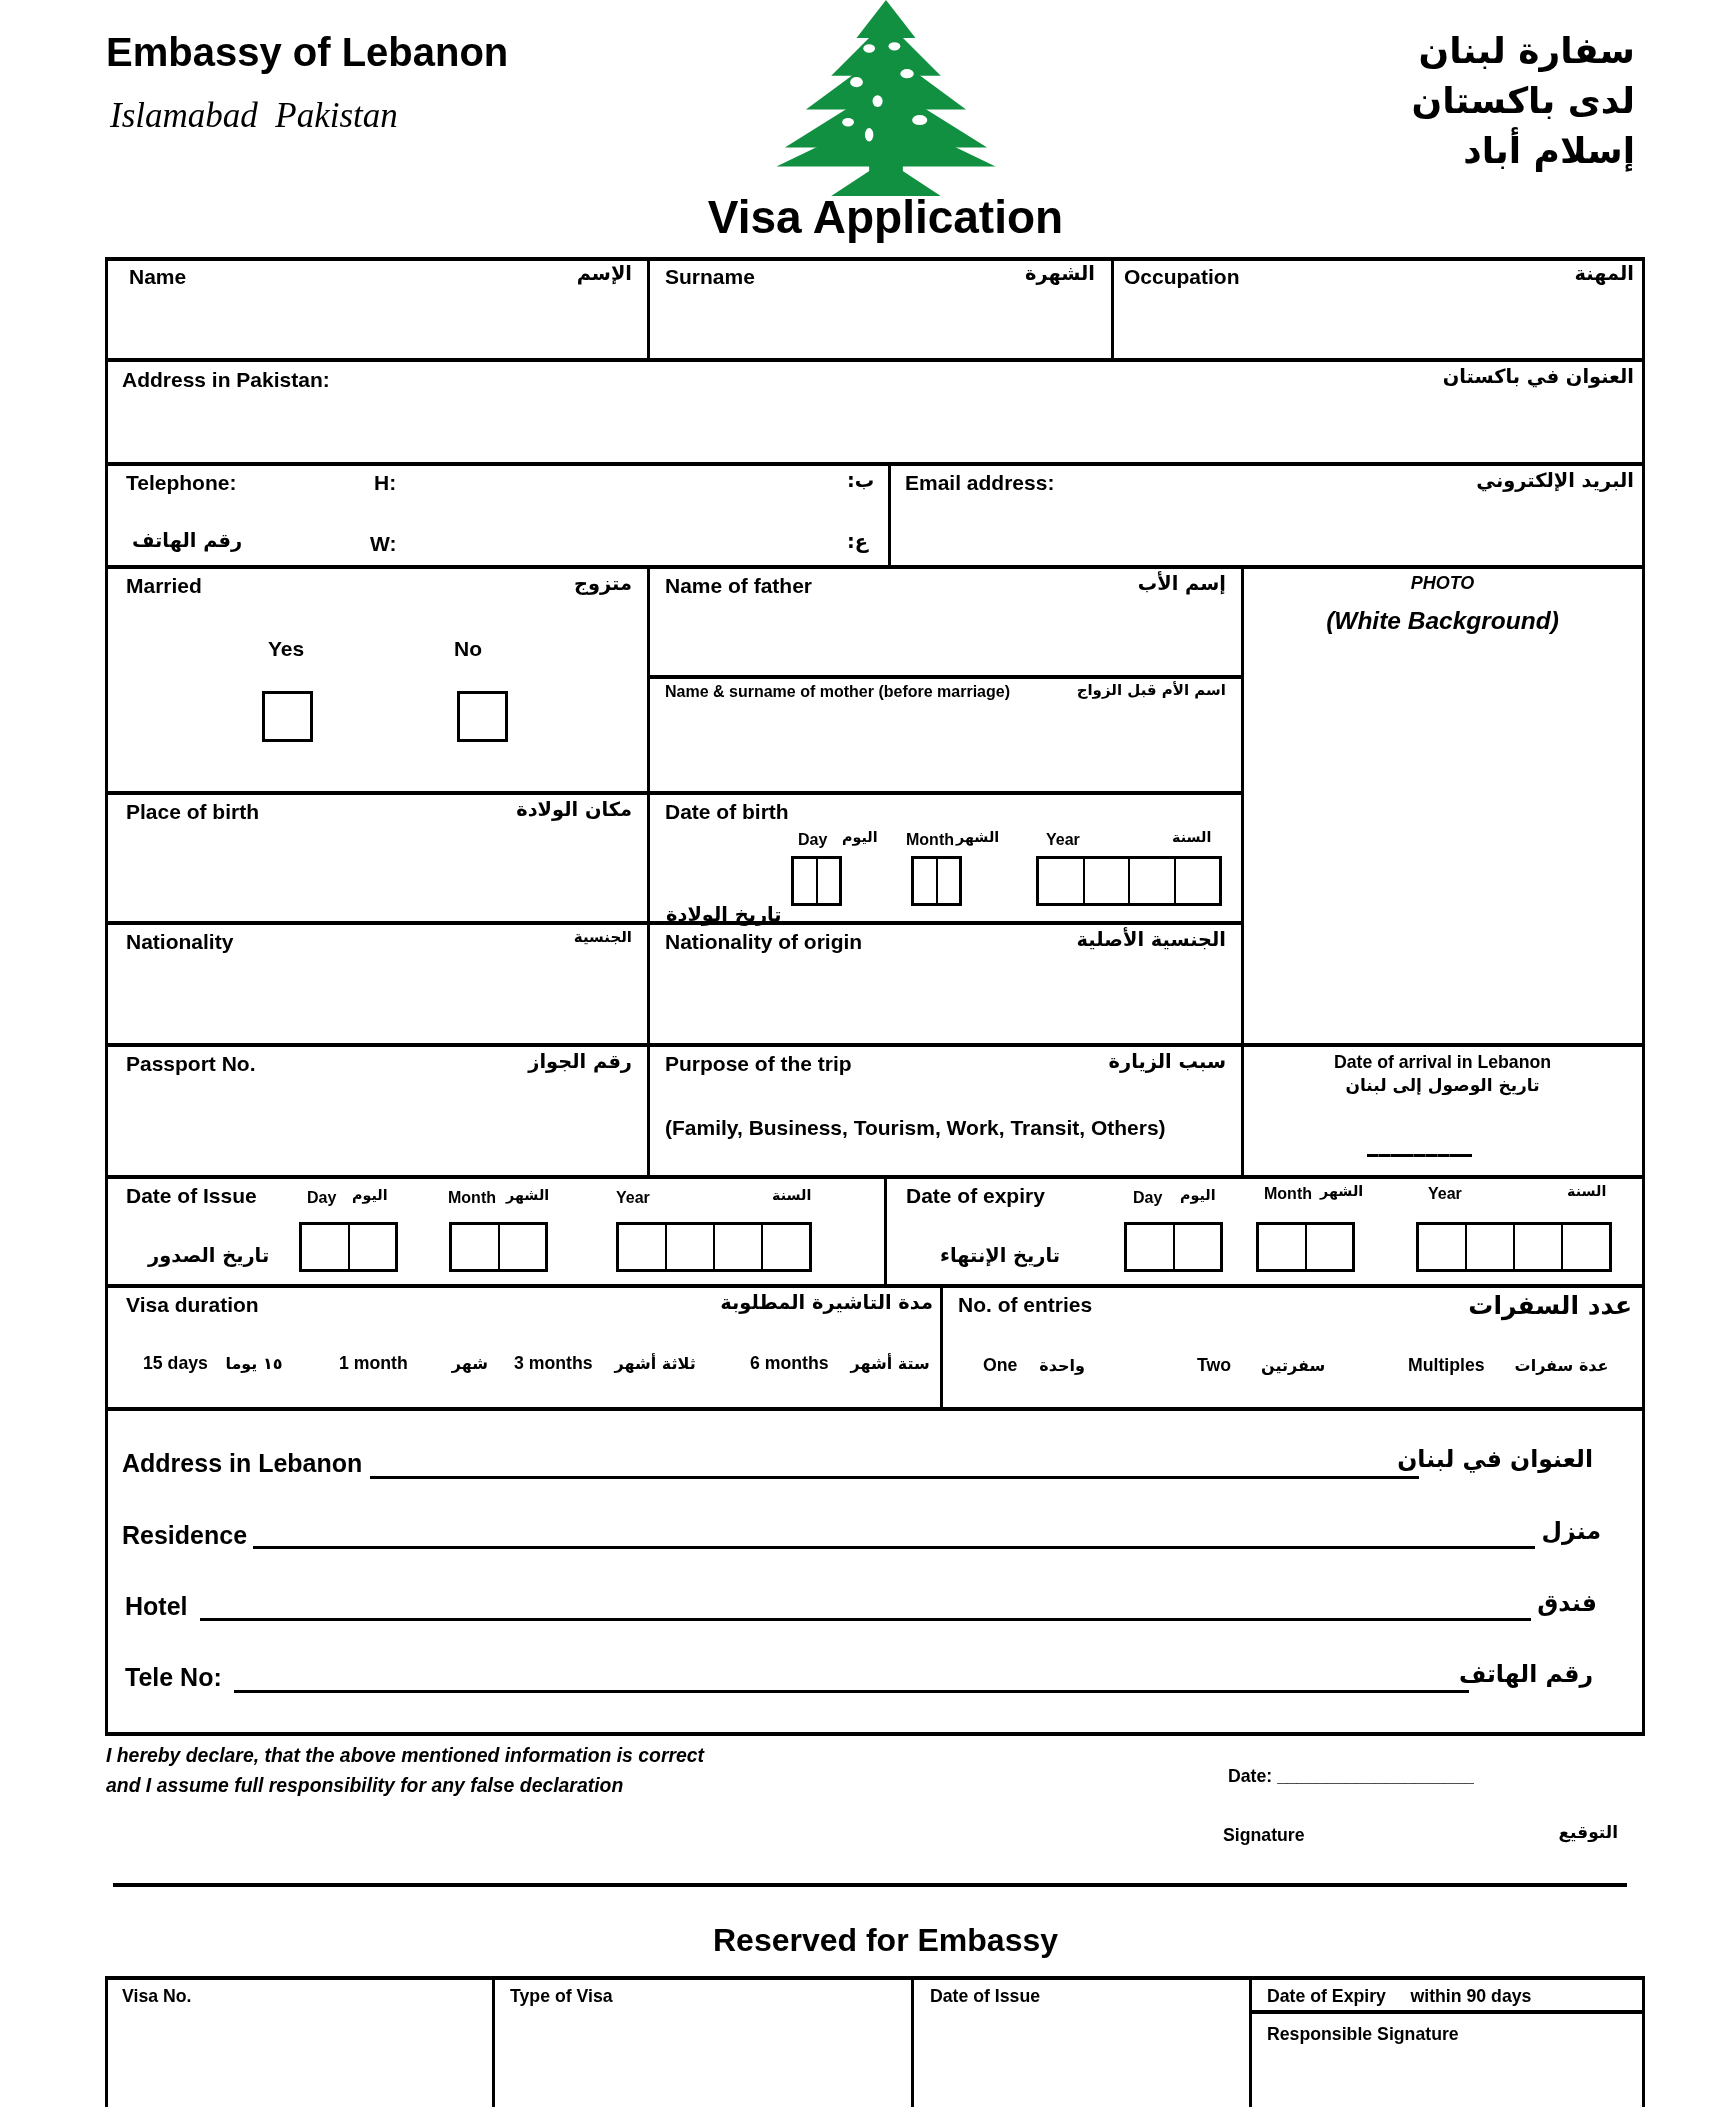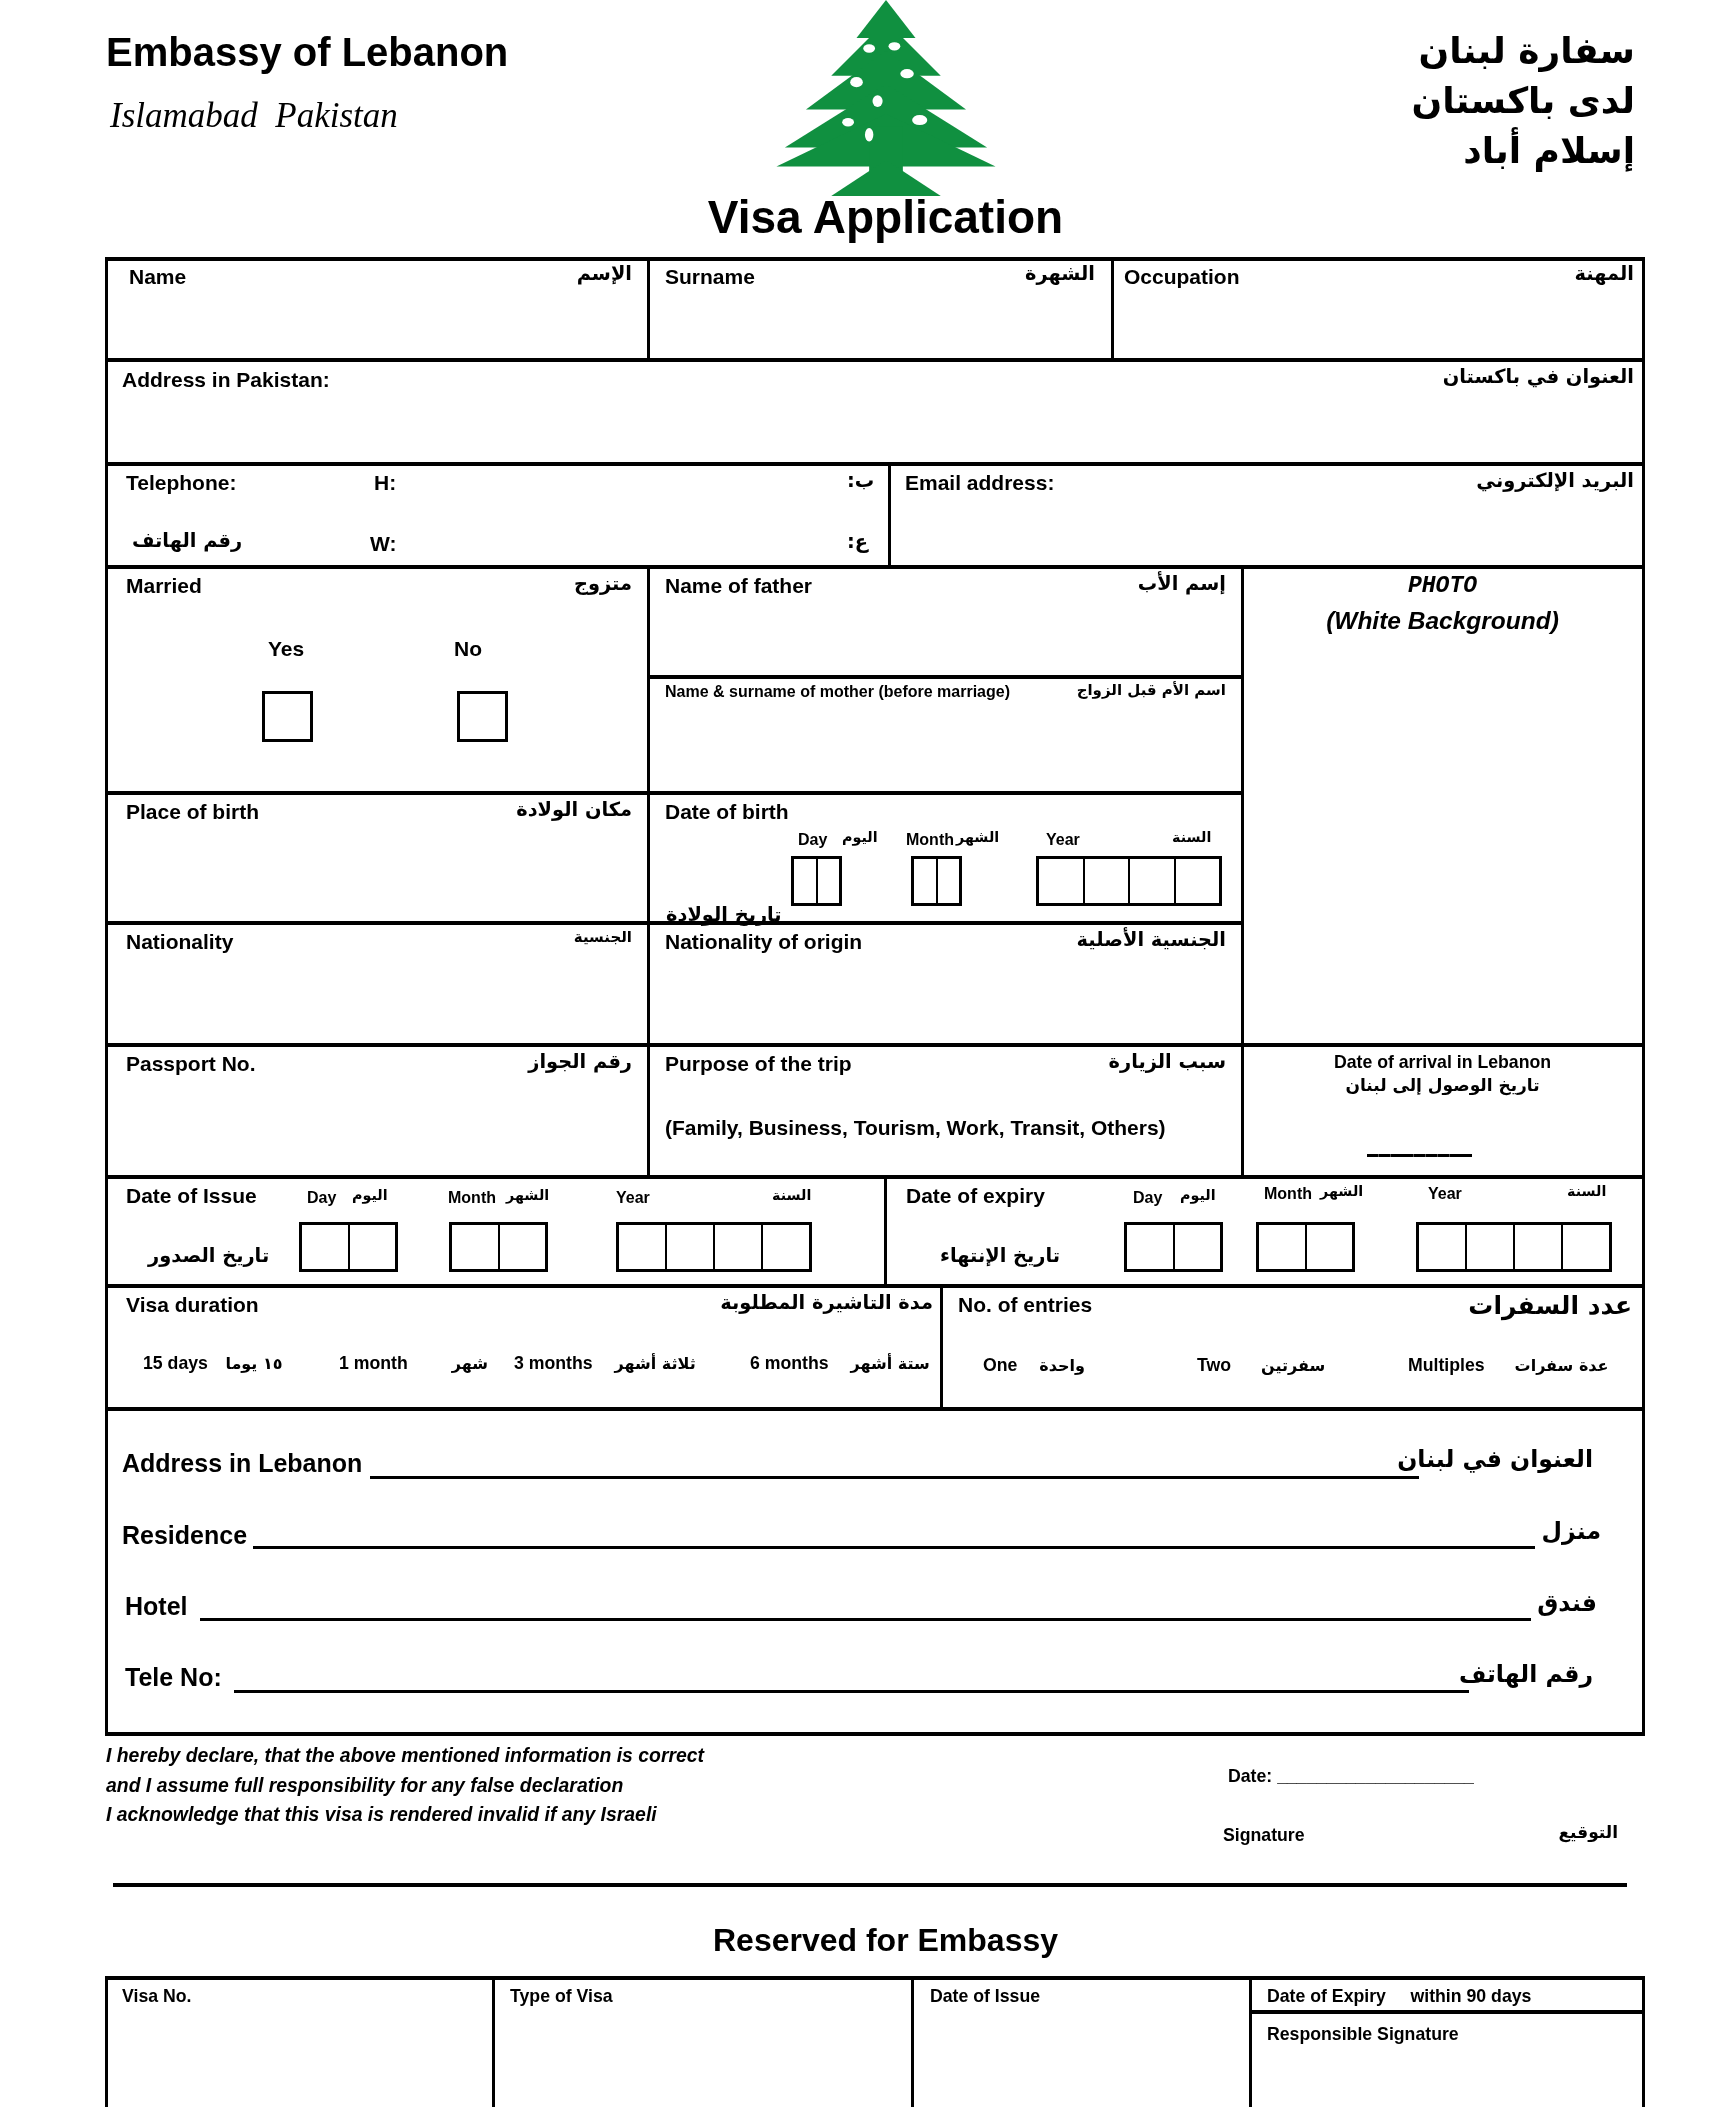--- a/index.html
+++ b/index.html
@@ -118,21 +118,21 @@
 
 <div class="abs lbl" style="left:665px;top:574px;">Name of father</div>
 <div class="abs lbl ar" style="right:506px;top:572px;font-size:19.4px;">إسم الأب</div>
 <div class="abs" style="left:651px;top:603px;width:588px;height:70px;"></div>
 
 <div class="abs lbl-xs" style="left:665px;top:683px;">Name &amp; surname of mother (before marriage)</div>
 <div class="abs lbl-xs ar" style="right:506px;top:681px;font-size:15px;">اسم الأم قبل الزواج</div>
 <div class="abs" style="left:651px;top:708px;width:588px;height:80px;"></div>
 
 <div class="abs" style="left:1245px;top:569px;width:395px;height:472px;"></div>
-<div class="abs b" style="left:1245px;width:395px;text-align:center;top:573px;font-size:23px;font-style:italic;font-family:Liberation Mono, monospace;">PHOTO</div>
+<div class="abs b" style="left:1245px;width:395px;text-align:center;top:573px;font-size:18px;font-style:italic;">PHOTO</div>
 <div class="abs b" style="left:1245px;width:395px;text-align:center;top:607px;font-size:24.5px;font-style:italic;">(White Background)</div>
 
 <div class="abs lbl" style="left:126px;top:800px;">Place of birth</div>
 <div class="abs lbl ar" style="right:1100px;top:798px;font-size:19.4px;">مكان الولادة</div>
 <div class="abs" style="left:109px;top:826px;width:535px;height:93px;"></div>
 
 <div class="abs lbl" style="left:665px;top:800px;">Date of birth</div>
 <div class="abs lbl ar" style="left:666px;top:903px;font-size:19.4px;">تاريخ الولادة</div>
 <div class="abs lbl-xs" style="left:798px;top:831px;">Day</div>
 <div class="abs lbl-xs ar" style="left:842px;top:829px;font-size:14.3px;">اليوم</div>
@@ -266,21 +266,20 @@
 <div class="uline" style="left:200px;width:1331px;top:1618px;"></div>
 <div class="abs lbl ar" style="right:135px;top:1589px;font-size:23.6px;">فندق</div>
 
 <div class="abs lbl" style="left:125px;top:1663px;font-size:25px;">Tele No:</div>
 <div class="uline" style="left:234px;width:1235px;top:1690px;"></div>
 <div class="abs lbl ar" style="right:139px;top:1660px;font-size:23.6px;">رقم الهاتف</div>
 
 <div class="abs" style="left:106px;top:1741px;font-size:19.4px;font-weight:bold;font-style:italic;line-height:29.5px;">
   <div>I hereby declare, that the above mentioned information is correct</div>
   <div>and I assume full responsibility for any false declaration</div>
-  <div>I acknowledge that this visa is rendered invalid if any Israeli</div>
 </div>
 <div class="abs lbl-sm" style="left:1228px;top:1766px;white-space:pre;">Date: ____________________</div>
 <div class="abs lbl-sm" style="left:1223px;top:1825px;">Signature</div>
 <div class="abs lbl-sm ar" style="right:114px;top:1822px;font-size:17px;">التوقيع</div>
 <div class="abs" style="left:1328px;top:1817px;width:223px;height:29.5px;"></div>
 
 <div class="hline" style="left:113px;width:1514px;top:1883px;height:3.8px;"></div>
 
 <div class="abs b" style="left:0;width:1771px;text-align:center;top:1922px;font-size:32px;">Reserved for Embassy</div>
 

